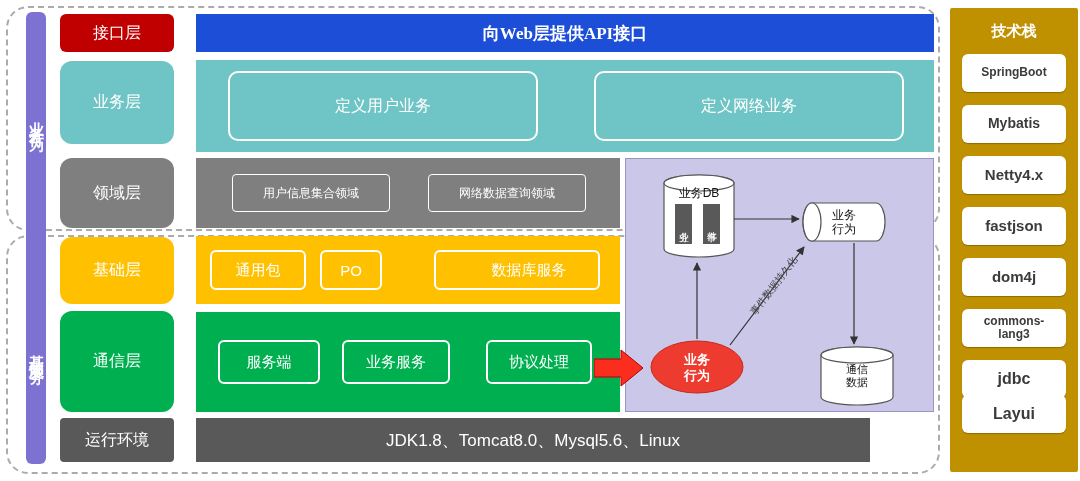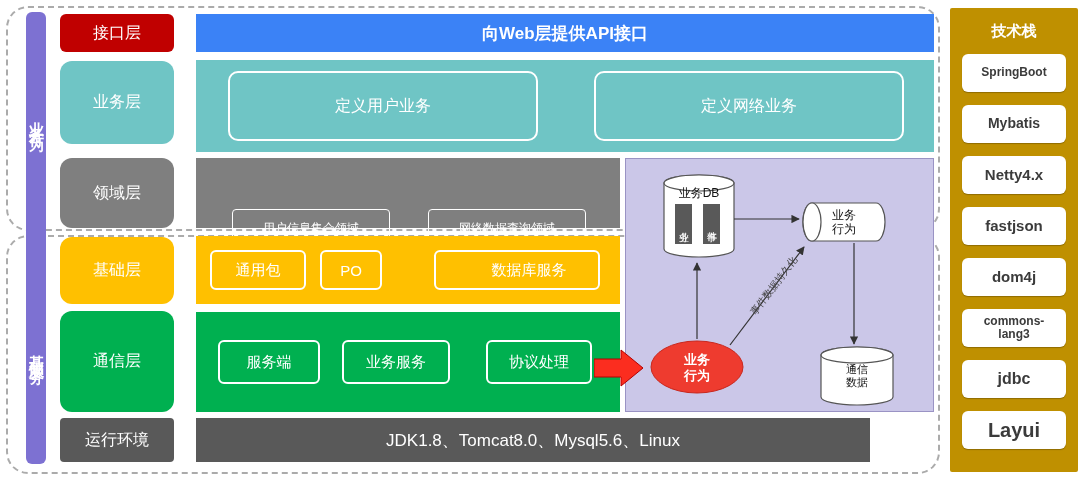--- a/index.html
+++ b/index.html
@@ -62,23 +62,23 @@
   .l-communication { top: 311px; height: 101px; background: #00b050; border-radius: 12px; }
   .l-runtime       { top: 418px; height: 44px;  background: #595959; border-radius: 4px; }
 
   
   .band {
     position: absolute;
     z-index: 2;
   }
   .api-banner {
     left: 196px; top: 14px; width: 738px; height: 38px;
-    background: #3b82f6; color: #fff;
-    display: flex; align-items: center; justify-content: center;
-    font-size: 17px; font-weight: 600;
+    background: #1d4ed8; color: #fff;
+    display: flex; align-items: center; justify-content: center;
+    font-size: 17px; font-weight: 600; font-family: Liberation Serif, serif;
   }
   .band-business      { left: 196px; top: 60px;  width: 738px; height: 92px;  background: #6fc5c5; }
   .band-domain        { left: 196px; top: 158px; width: 424px; height: 70px;  background: #7f7f7f; }
   .band-foundation    { left: 196px; top: 236px; width: 424px; height: 68px;  background: #ffc000; }
   .band-communication { left: 196px; top: 312px; width: 424px; height: 100px; background: #00b050; }
   .runtime-bar {
     left: 196px; top: 418px; width: 674px; height: 44px;
     background: #595959; color: #fff;
     display: flex; align-items: center; justify-content: center;
     font-size: 17px;
@@ -88,21 +88,21 @@
   .obox {
     position: absolute;
     border: 2px solid #ffffff;
     border-radius: 10px;
     color: #ffffff;
     display: flex; align-items: center; justify-content: center;
     font-size: 16px;
   }
   .bb1 { left: 32px;  top: 11px; width: 310px; height: 70px; }
   .bb2 { left: 398px; top: 11px; width: 310px; height: 70px; }
-  .dbx { border-width: 1.5px; border-radius: 4px; font-size: 12px; margin-top: 35px; }
+  .dbx { border-width: 1.5px; border-radius: 4px; font-size: 12px; }
   .db1 { left: 36px;  top: 16px; width: 158px; height: 38px; }
   .db2 { left: 232px; top: 16px; width: 158px; height: 38px; }
   .fb1 { left: 14px;  top: 14px; width: 96px;  height: 40px; font-size: 15px; border-radius: 6px; }
   .fb2 { left: 124px; top: 14px; width: 62px;  height: 40px; font-size: 15px; border-radius: 6px; }
   .fb3 { left: 238px; top: 14px; width: 166px; height: 40px; font-size: 15px; border-radius: 6px; padding-left: 24px; }
   .cb1 { left: 22px;  top: 28px; width: 102px; height: 44px; font-size: 15px; border-radius: 6px; }
   .cb2 { left: 146px; top: 28px; width: 108px; height: 44px; font-size: 15px; border-radius: 6px; }
   .cb3 { left: 290px; top: 28px; width: 106px; height: 44px; font-size: 15px; border-radius: 6px; }
 
   
@@ -177,21 +177,21 @@
     box-shadow: 0 1px 1px rgba(0,0,0,0.25);
   }
   .ti1 { top: 46px;  font-size: 12px; }
   .ti2 { top: 97px;  font-size: 14px; }
   .ti3 { top: 148px; font-size: 15px; }
   .ti4 { top: 199px; font-size: 15px; }
   .ti5 { top: 250px; font-size: 15px; }
   .ti6 { top: 301px; font-size: 12px; }
   .ti6 span { display: inline-block; width: 72px; }
   .ti7 { top: 352px; font-size: 16px; }
-  .ti8 { top: 403px; font-size: 20px; }
+  .ti8 { top: 387px; font-size: 16px; }
 </style>
 </head>
 <body>
 
 <div id="canvas">
 
   <div class="dashed-group dg-top"></div>
   <div class="dashed-group dg-bottom"></div>
 
   <div class="side-bar"></div>

